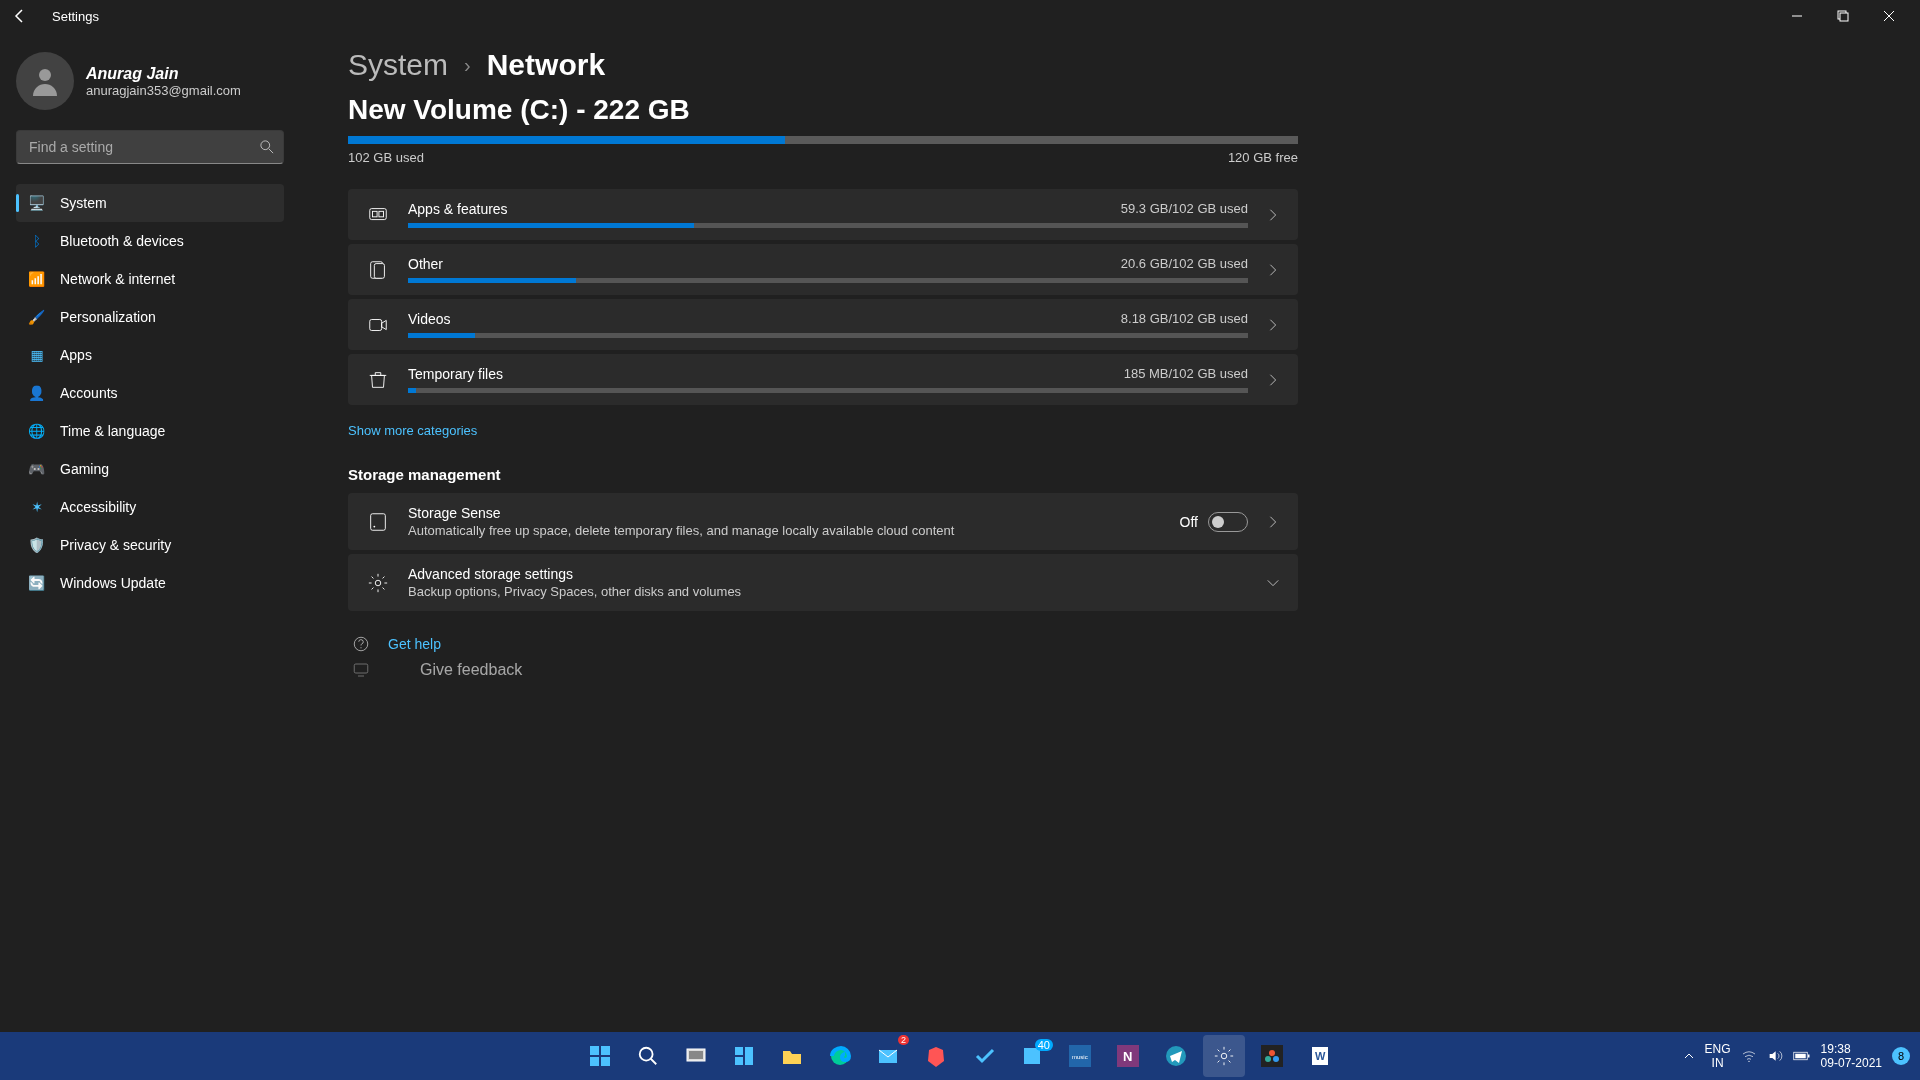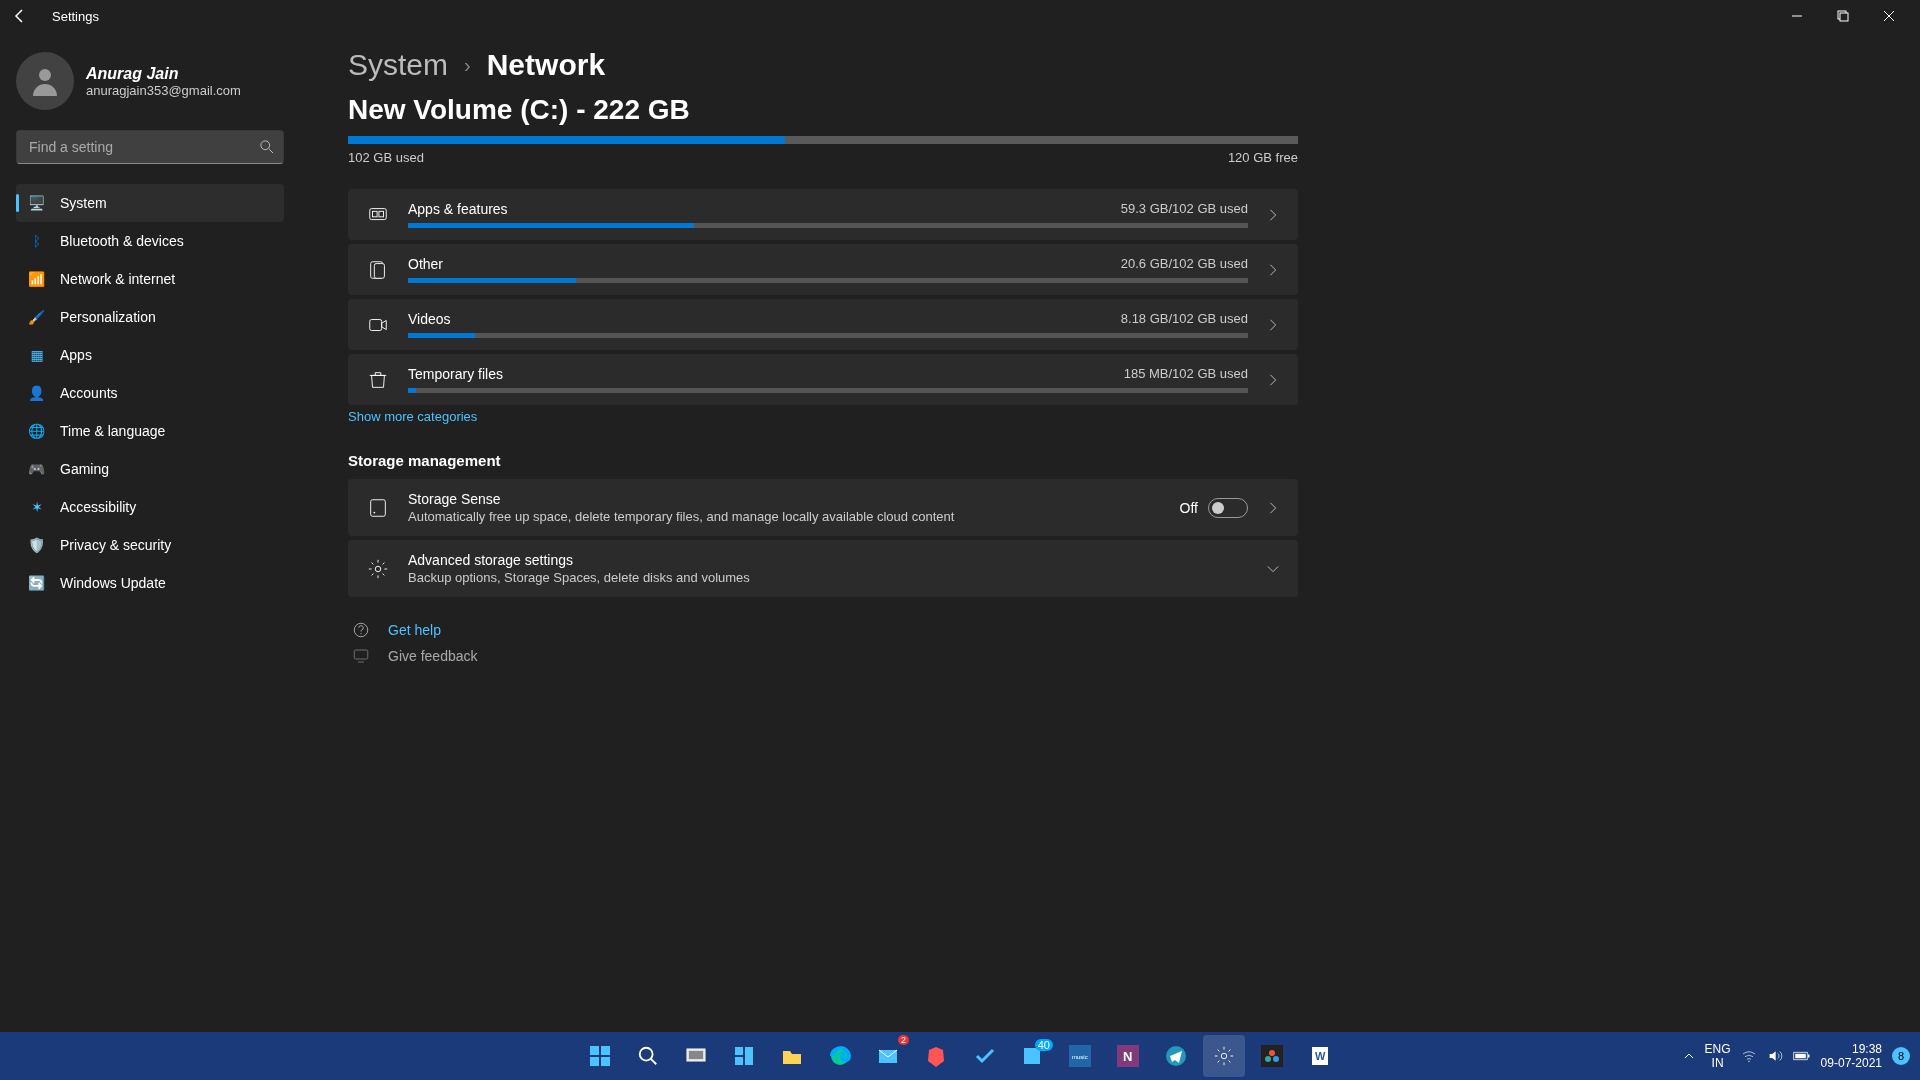--- a/index.html
+++ b/index.html
@@ -56,44 +56,44 @@
 .card-icon { width: 24px; display: flex; align-items: center; justify-content: center; }
 .card-body { flex: 1; }
 .card-header { display: flex; justify-content: space-between; margin-bottom: 6px; }
 .card-title { font-size: 14px; }
 .card-usage { font-size: 13px; color: #ccc; }
 .card-sub { font-size: 13px; color: #ccc; margin-top: 2px; }
 .card-progress { height: 5px; background: #555; border-radius: 0; margin-top: 4px; }
 .card-progress .fill { height: 100%; background: #0078d4; }
 .card-chevron { color: #ccc; }
 
-.link { color: #4cc2ff; font-size: 13px; cursor: pointer; margin-top: 4px; }
+.link { color: #4cc2ff; font-size: 13px; cursor: pointer; margin-top: 18px; }
 .section-heading { font-size: 15px; font-weight: 600; margin-top: 28px; margin-bottom: 10px; }
 
 
 .toggle-wrap { display: flex; align-items: center; gap: 10px; }
 .toggle-label { font-size: 14px; }
 .toggle { width: 40px; height: 20px; border: 1px solid #999; border-radius: 10px; position: relative; cursor: pointer; }
 .toggle .knob { position: absolute; width: 12px; height: 12px; background: #ccc; border-radius: 50%; top: 3px; left: 3px; }
 
 
 .help-row { display: flex; align-items: center; gap: 16px; margin-top: 24px; padding-left: 4px; }
 .help-icon { width: 20px; }
 .help-text { color: #4cc2ff; font-size: 14px; cursor: pointer; }
 .feedback-row { display: flex; align-items: center; gap: 16px; margin-top: 8px; padding-left: 4px; opacity: 0.6; }
-.feedback-text { font-size: 14px; }
+.feedback-text { font-size: 16px; margin-left: 32px; }
 
 
 .taskbar { position: absolute; bottom: 0; left: 0; right: 0; height: 48px; background: #1a3a7a; display: flex; align-items: center; justify-content: center; }
 .task-center { display: flex; gap: 6px; }
 .task-btn { width: 42px; height: 42px; border-radius: 4px; display: flex; align-items: center; justify-content: center; cursor: pointer; }
 .task-btn.active { background: rgba(255,255,255,0.15); }
 .tray { position: absolute; right: 10px; display: flex; align-items: center; gap: 10px; font-size: 12px; }
 .tray .lang { text-align: center; line-height: 1.2; }
-.tray .datetime { text-align: right; line-height: 1.2; }
+.tray .datetime { text-align: left; line-height: 1.2; }
 .notif-badge { width: 18px; height: 18px; border-radius: 50%; background: #4cc2ff; color: #000; font-size: 11px; display: flex; align-items: center; justify-content: center; }
 
 svg { display: block; }
 </style>
 </head>
 <body>
 
 <div class="titlebar">
   <div class="back">
     <svg width="16" height="16" viewBox="0 0 16 16">
@@ -337,21 +337,21 @@
 
       <div class="card">
         <div class="card-icon">
           <svg width="22" height="22" viewBox="0 0 24 24">
               <circle cx="12" cy="12" r="3" stroke="#fff" fill="none"></circle>
               <path d="M12 2v3M12 19v3M2 12h3M19 12h3M5 5l2 2M17 17l2 2M19 5l-2 2M7 17l-2 2" stroke="#fff"></path>
             </svg>
         </div>
         <div class="card-body">
           <div class="card-title">Advanced storage settings</div>
-          <div class="card-sub">Backup options, Storage Spaces, delete disks and volumes</div>
+          <div class="card-sub">Backup options, Privacy Spaces, other disks and volumes</div>
         </div>
         <span class="card-chevron">
           <svg width="14" height="14" viewBox="0 0 16 16">
               <path d="M2 5 L8 11 L14 5" stroke="#ccc" fill="none"></path>
             </svg>
         </span>
       </div>
     </div>
 
     <div class="help-row">

